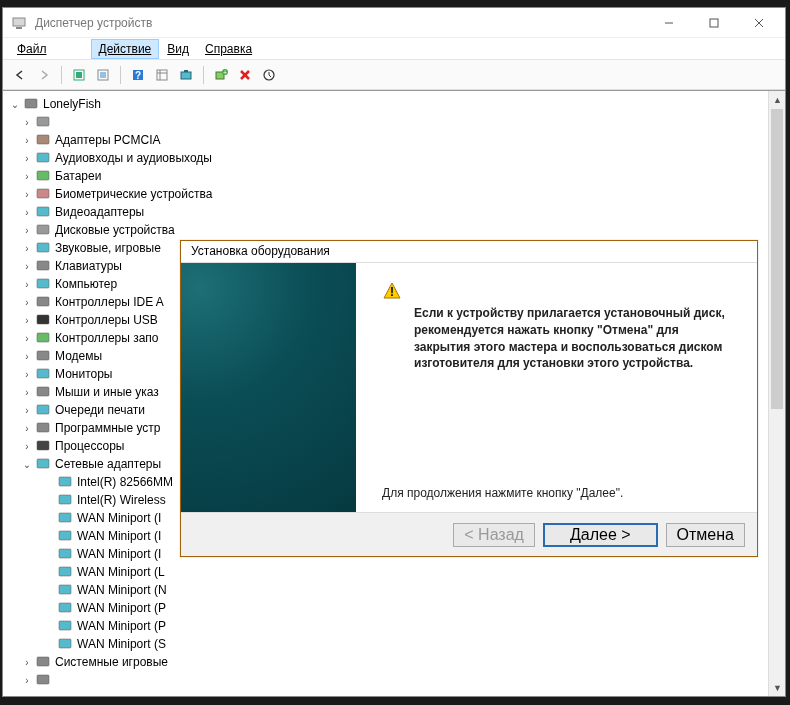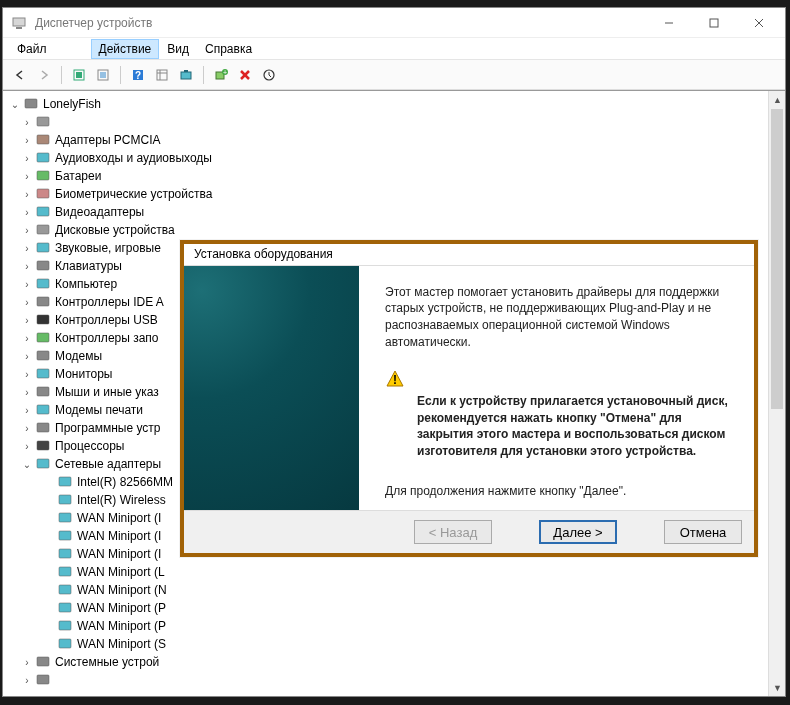--- a/index.html
+++ b/index.html
@@ -45,20 +45,21 @@
     height: 22px;
     display: flex;
     align-items: center;
     padding: 0 6px;
     gap: 0;
     border-bottom: 1px solid #e5e5e5;
   }
   .menu-item {
     padding: 3px 8px;
     font-size: 12px;
+    text-decoration: underline;
   }
   .menu-item.selected {
     background: #cde8ff;
     border: 1px solid #99cfff;
     padding: 2px 7px;
     margin-left: 36px;
   }
   .toolbar {
     height: 30px;
     display: flex;
@@ -132,21 +133,21 @@
     border-radius: 0;
   }
   
   .wizard {
     position: absolute;
     left: 180px;
     top: 240px;
     width: 578px;
     height: 317px;
     background: #f3f3f3;
-    border: 4px solid #a16207;
+    border: 1px solid #a16207;
     display: flex;
     flex-direction: column;
     box-shadow: 0 0 0 1px rgba(0,0,0,0.05);
   }
   .wizard-title {
     height: 22px;
     padding: 3px 10px;
     font-size: 12px;
     background: #fff;
     border-bottom: 1px solid #ddd;
@@ -190,30 +191,29 @@
     justify-content: flex-end;
     align-items: center;
     padding: 0 12px;
     gap: 8px;
   }
   .btn {
     min-width: 78px;
     height: 24px;
     background: #e9e9e9;
     border: 1px solid #aaa;
-    font-size: 13px;
+    font-size: 16px;
     display:flex;align-items:center;justify-content:center;
     padding: 0 10px;
-    margin-left: 39px;
   }
   .btn.disabled { color: #999; }
   .btn.primary {
     border: 2px solid #2b6cb0;
     background: #e9e9e9;
-    padding: 0 10px;
+    padding: 0 25px;
     height: 24px;
   }
 </style>
 </head>
 <body>
 
 <div class="window">
 
   <div class="titlebar">
     <span class="title-icon">
@@ -472,21 +472,21 @@
           </span>
           <span>Мыши и иные указ</span>
         </div>
         <div class="tree-row indent-1">
           <span class="chev">›</span>
           <span class="dev-icon">
             <svg width="16" height="16">
               <rect x="2" y="3" width="12" height="9" rx="1" fill="#5bc" stroke="#555" stroke-width="0.5"></rect>
             </svg>
           </span>
-          <span>Модемы печати</span>
+          <span>Очереди печати</span>
         </div>
         <div class="tree-row indent-1">
           <span class="chev">›</span>
           <span class="dev-icon">
             <svg width="16" height="16">
               <rect x="2" y="3" width="12" height="9" rx="1" fill="#888" stroke="#555" stroke-width="0.5"></rect>
             </svg>
           </span>
           <span>Программные устр</span>
         </div>
@@ -598,21 +598,21 @@
           </span>
           <span>WAN Miniport (S</span>
         </div>
         <div class="tree-row indent-1">
           <span class="chev">›</span>
           <span class="dev-icon">
             <svg width="16" height="16">
               <rect x="2" y="3" width="12" height="9" rx="1" fill="#888" stroke="#555" stroke-width="0.5"></rect>
             </svg>
           </span>
-          <span>Системные устрой</span>
+          <span>Системные игровые</span>
         </div>
         <div class="tree-row indent-1">
           <span class="chev">›</span>
           <span class="dev-icon">
             <svg width="16" height="16">
               <rect x="2" y="3" width="12" height="9" rx="1" fill="#888" stroke="#555" stroke-width="0.5"></rect>
             </svg>
           </span>
         </div>
       </div>
@@ -623,21 +623,20 @@
     </div>
   </div>
 
 </div>
 
 <div class="wizard">
   <div class="wizard-title">Установка оборудования</div>
   <div class="wizard-body">
     <div class="wizard-side"></div>
     <div class="wizard-main">
-      <div class="wizard-p">Этот мастер помогает установить драйверы для поддержки старых устройств, не поддерживающих Plug-and-Play и не распознаваемых операционной системой Windows автоматически.</div>
       <div class="wizard-warn">
         <span class="warn-icon">
           <svg width="20" height="20" viewBox="0 0 20 20">
               <path d="M10 2 L18 17 L2 17 Z" fill="#ffcc00" stroke="#aa7700"></path>
               <text x="10" y="15" text-anchor="middle" font-size="12" font-weight="bold" fill="#000">!</text>
             </svg>
         </span>
         <div class="wizard-warn-text">Если к устройству прилагается установочный диск, рекомендуется нажать кнопку "Отмена" для закрытия этого мастера и воспользоваться диском изготовителя для установки этого устройства.</div>
       </div>
       <div class="wizard-cont">Для продолжения нажмите кнопку "Далее".</div>

